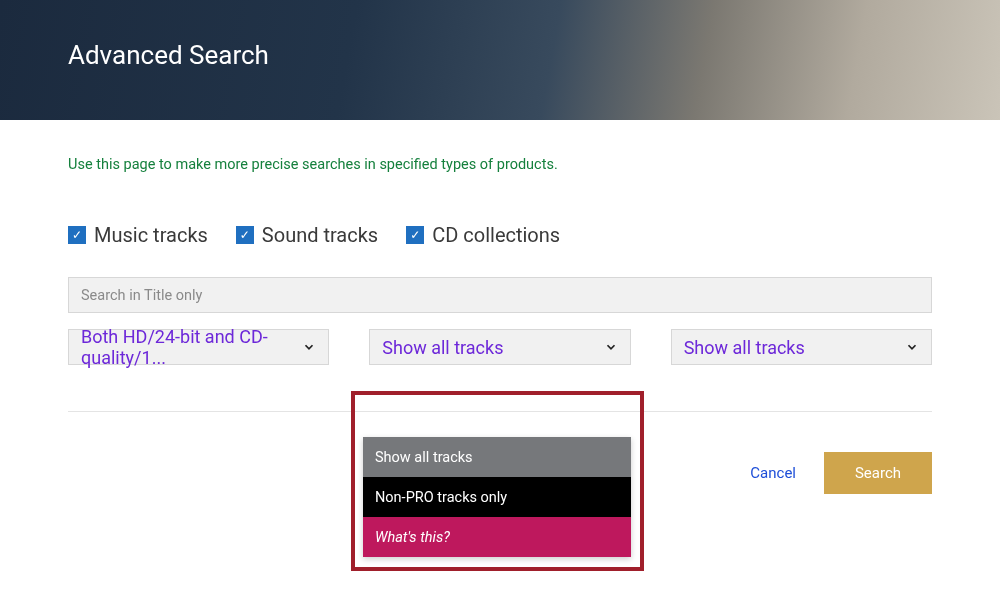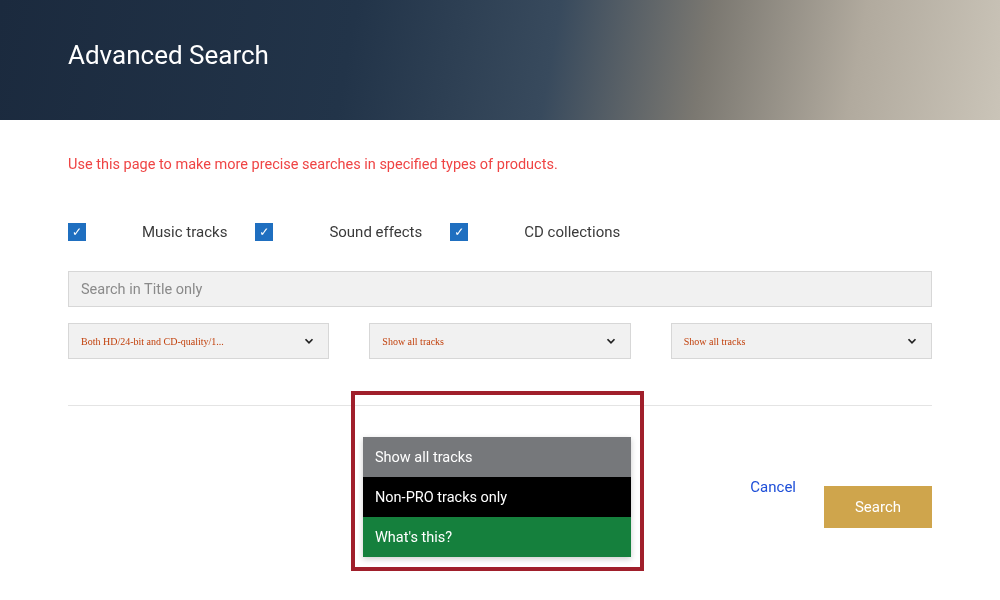--- a/index.html
+++ b/index.html
@@ -4,89 +4,88 @@
 <style>
   * { box-sizing: border-box; margin: 0; padding: 0; }
   body { font-family: -apple-system, BlinkMacSystemFont, "Segoe UI", Roboto, Arial, sans-serif; background: #fff; width: 1000px; height: 600px; overflow: hidden; }
   .header {
     height: 120px;
     background: linear-gradient(100deg, #1b2a3e 0%, #223449 35%, #384a5d 55%, #7b7871 70%, #b1aa9e 85%, #cac4b8 100%);
     padding: 40px 68px 0 68px;
   }
   .header h1 { color: #fff; font-size: 26px; font-weight: 400; }
   .content { padding: 36px 68px 0 68px; position: relative; }
-  .intro { font-size: 14.5px; color: #ef4444; margin-bottom: 50px; }
+  .intro { font-size: 14.5px; color: #15803d; margin-bottom: 50px; }
   .checkrow { display: flex; gap: 28px; align-items: center; margin-bottom: 30px; }
   .check { display: flex; align-items: center; gap: 8px; cursor: pointer; }
   .chkbox {
     width: 18px; height: 18px; background: #1f6fc0; display: flex;
     align-items: center; justify-content: center; color: #fff; font-size: 12px;
   }
-  .chklabel { font-size: 15px; color: #3a3a3a; margin-left: 48px; }
+  .chklabel { font-size: 20px; color: #3a3a3a; }
   .row { display: flex; gap: 24px; margin-bottom: 16px; }
   .input {
     flex: 1; height: 36px; border: 1px solid #d7d7d7; background: #f1f1f1;
     padding: 0 12px; font-size: 14.5px; color: #8a8a8a; display: flex;
     align-items: center; justify-content: space-between;
   }
   .genre { width: 100%; position: relative; }
   .music-note { font-size: 17px; color: #2a2a2a; }
   .row3 { display: flex; gap: 40px; margin-bottom: 10px; }
   .select {
     flex: 1; height: 36px; border: 1px solid #d7d7d7; background: #f1f1f1;
-    padding: 0 12px; font-size: 10px; color: #c2410c; display: flex;
+    padding: 0 12px; font-size: 18px; color: #6d28d9; display: flex;
     align-items: center; justify-content: space-between; cursor: pointer;
     position: relative;
-    font-family: Liberation Serif, serif;
   }
   .chev { width: 14px; height: 14px; display: inline-flex; align-items: center; }
   .chev svg { width: 14px; height: 14px; }
   .hl {
     position: absolute; border: 4px solid #a01f2b; pointer-events: none;
     left: 351px; top: 271px; width: 293px; height: 180px;
   }
   .dropdown {
     position: absolute; left: 363px; top: 317px; width: 268px;
     box-shadow: 0 2px 6px rgba(0,0,0,0.2); z-index: 5;
   }
   .opt {
     height: 40px; display: flex; align-items: center; padding: 0 12px;
     font-size: 14.5px; color: #fff; cursor: pointer;
   }
   .opt:nth-child(1) { background: #76787b; }
   .opt:nth-child(2) { background: #000000; }
-  .opt:nth-child(3) { background: #15803d; }
+  .opt:nth-child(3) { background: #be185d; font-style: italic; }
   .divider { border-top: 1px solid #e4e4e4; margin-top: 46px; }
   .footer { display: flex; justify-content: flex-end; gap: 28px; align-items: center; margin-top: 40px; }
   .cancel { color: #1d4ed8; font-size: 15px; cursor: pointer; }
   .searchbtn {
     background: #cfa54c; color: #fff; width: 108px; height: 42px;
     display: flex; align-items: center; justify-content: center;
-    font-size: 15px; cursor: pointer; margin-top: 40px;
+    font-size: 15px; cursor: pointer;
   }
 </style>
 </head>
 <body>
 
 <div class="header">
   <h1>Advanced Search</h1>
 </div>
 
 <div class="content">
 
   <p class="intro">Use this page to make more precise searches in specified types of products.</p>
 
   <div class="checkrow">
     <div class="check">
       <span class="chkbox">✓</span>
       <span class="chklabel">Music tracks</span>
     </div>
     <div class="check">
       <span class="chkbox">✓</span>
-      <span class="chklabel">Sound effects</span>
+      <span class="chklabel">Sound tracks</span>
     </div>
     <div class="check">
       <span class="chkbox">✓</span>
       <span class="chklabel">CD collections</span>
     </div>
   </div>
 
   <div class="row">
     <div class="input">
       <span>Search in Title only</span>

